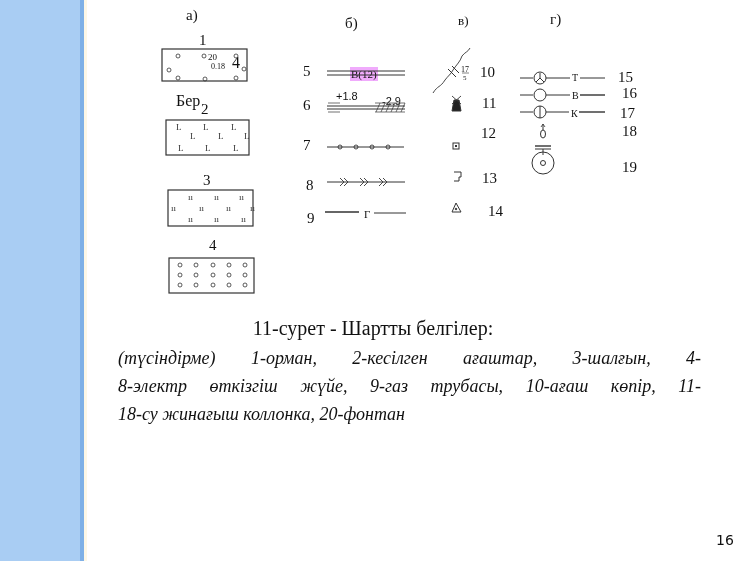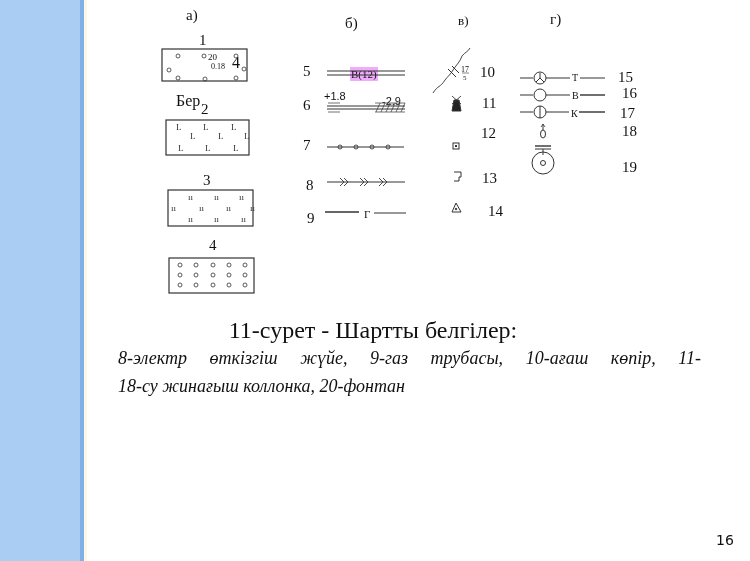--- a/index.html
+++ b/index.html
@@ -4,21 +4,21 @@
 <style>
   html, body { margin:0; padding:0; }
   body { width:750px; height:561px; background:#ffffff; position:relative; overflow:hidden;
          font-family:"Liberation Serif", serif; color:#111; }
   .sidebar { position:absolute; left:0; top:0; width:80px; height:561px; background:#a9cdf3; }
   .sidebar-edge { position:absolute; left:80px; top:0; width:4px; height:561px; background:#7fb0e6; }
   .sidebar-light { position:absolute; left:84px; top:0; width:3px; height:561px; background:#fdf7e6; }
   .fig { position:absolute; left:0; top:0; width:750px; height:310px; }
   .lbl { position:absolute; font-size:14px; line-height:14px; }
   .num { position:absolute; font-size:15px; line-height:15px; }
-  .caption { position:absolute; left:0; width:666px; top:317px; text-align:center; font-size:24px; padding-left:80px; box-sizing:border-box; }
+  .caption { position:absolute; left:0; width:666px; top:317px; text-align:center; font-size:20px; padding-left:80px; box-sizing:border-box; }
   .para { position:absolute; left:118px; top:344px; width:583px; font-size:18px; font-style:italic; line-height:28px; text-align:justify; }
   .para span.line { display:block; text-align:justify; text-align-last:justify; height:28px; }
   .para span.line.first { text-indent:30px; }
   .para span.line.last { text-align-last:left; }
   .page-num { position:absolute; left:716px; top:532px; font-family:"DejaVu Sans", sans-serif; font-size:14px; }
 </style>
 </head>
 <body>
 
 <div class="sidebar"></div>
@@ -41,21 +41,21 @@
   <div class="lbl" style="left:208px;top:53px;font-size:9px;line-height:9px;">20</div>
   <div class="lbl" style="left:211px;top:63px;font-size:8px;line-height:8px;">0.18</div>
   <div class="lbl" style="left:232px;top:56px;font-size:16px;">4</div>
 
   <div class="num" style="left:303px;top:64px;">5</div>
   <div class="num" style="left:303px;top:98px;">6</div>
   <div class="num" style="left:303px;top:138px;">7</div>
   <div class="num" style="left:306px;top:178px;">8</div>
   <div class="num" style="left:307px;top:211px;">9</div>
   <div class="lbl" style="left:350px;top:67px;font-size:11px;background:#f0abfc;padding:0 1px;">В(12)</div>
-  <div class="lbl" style="left:324px;top:89px;font-size:11px;font-family:'Liberation Sans',sans-serif;">+1.8</div>
+  <div class="lbl" style="left:336px;top:89px;font-size:11px;font-family:'Liberation Sans',sans-serif;">+1.8</div>
   <div class="lbl" style="left:382px;top:94px;font-size:11px;font-family:'Liberation Sans',sans-serif;">-2.9</div>
   <div class="lbl" style="left:362px;top:207px;font-size:11px;background:#fff;padding:0 2px;">Г</div>
 
   <div class="num" style="left:480px;top:65px;">10</div>
   <div class="num" style="left:482px;top:96px;">11</div>
   <div class="num" style="left:481px;top:126px;">12</div>
   <div class="num" style="left:482px;top:171px;">13</div>
   <div class="num" style="left:488px;top:204px;">14</div>
   <div class="lbl" style="left:461px;top:66px;font-size:8px;line-height:8px;">17</div>
   <div class="lbl" style="left:463px;top:75px;font-size:7px;line-height:7px;">5</div>
@@ -218,17 +218,18 @@
       <text x="188" y="222">ıı</text>
         <text x="214" y="222">ıı</text>
         <text x="241" y="222">ıı</text>
     </g>
   </svg>
 </div>
 
 <div class="caption">11-сурет - Шартты белгілер:</div>
 
 <div class="para">
+  <span class="line">(түсіндірме) 1-орман, 2-кесілген ағаштар, 3-шалғын, 4-</span>
   <span class="line">8-электр өткізгіш жүйе, 9-газ трубасы,  10-ағаш көпір, 11-</span>
   <span class="line last">18-су жинағыш коллонка, 20-фонтан</span>
 </div>
 
 <div class="page-num">16</div>
 
 </body></html>

